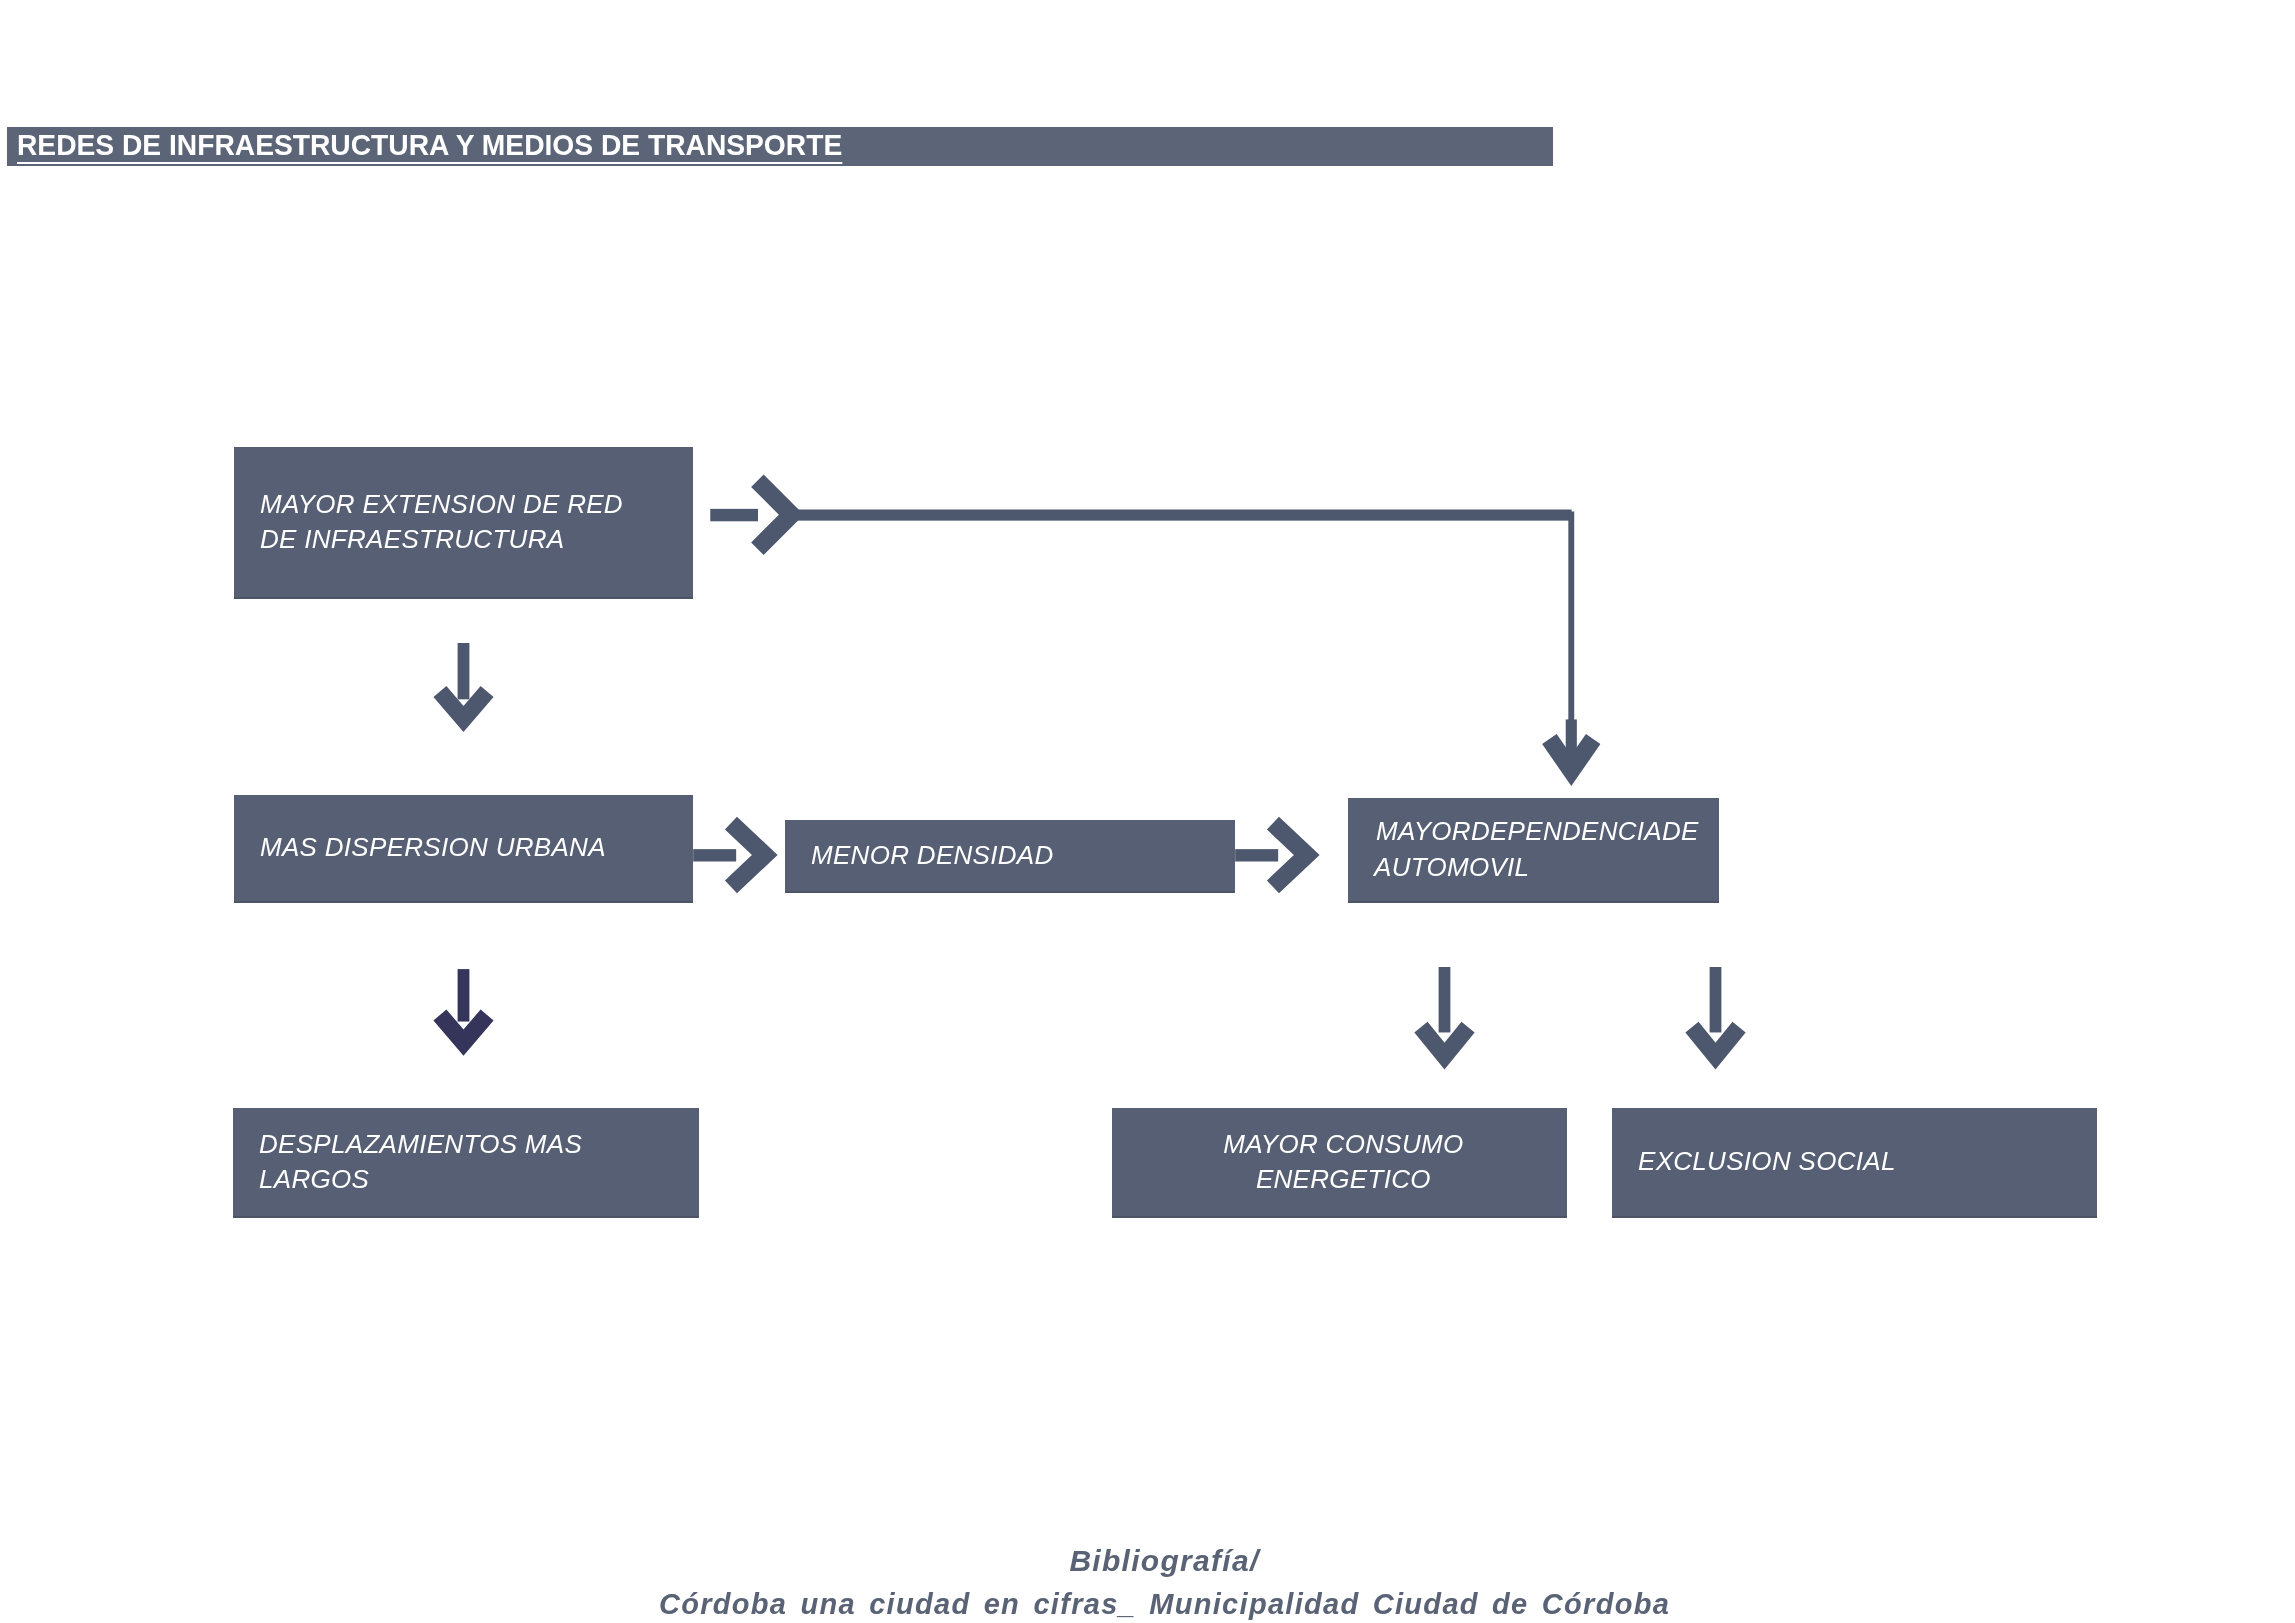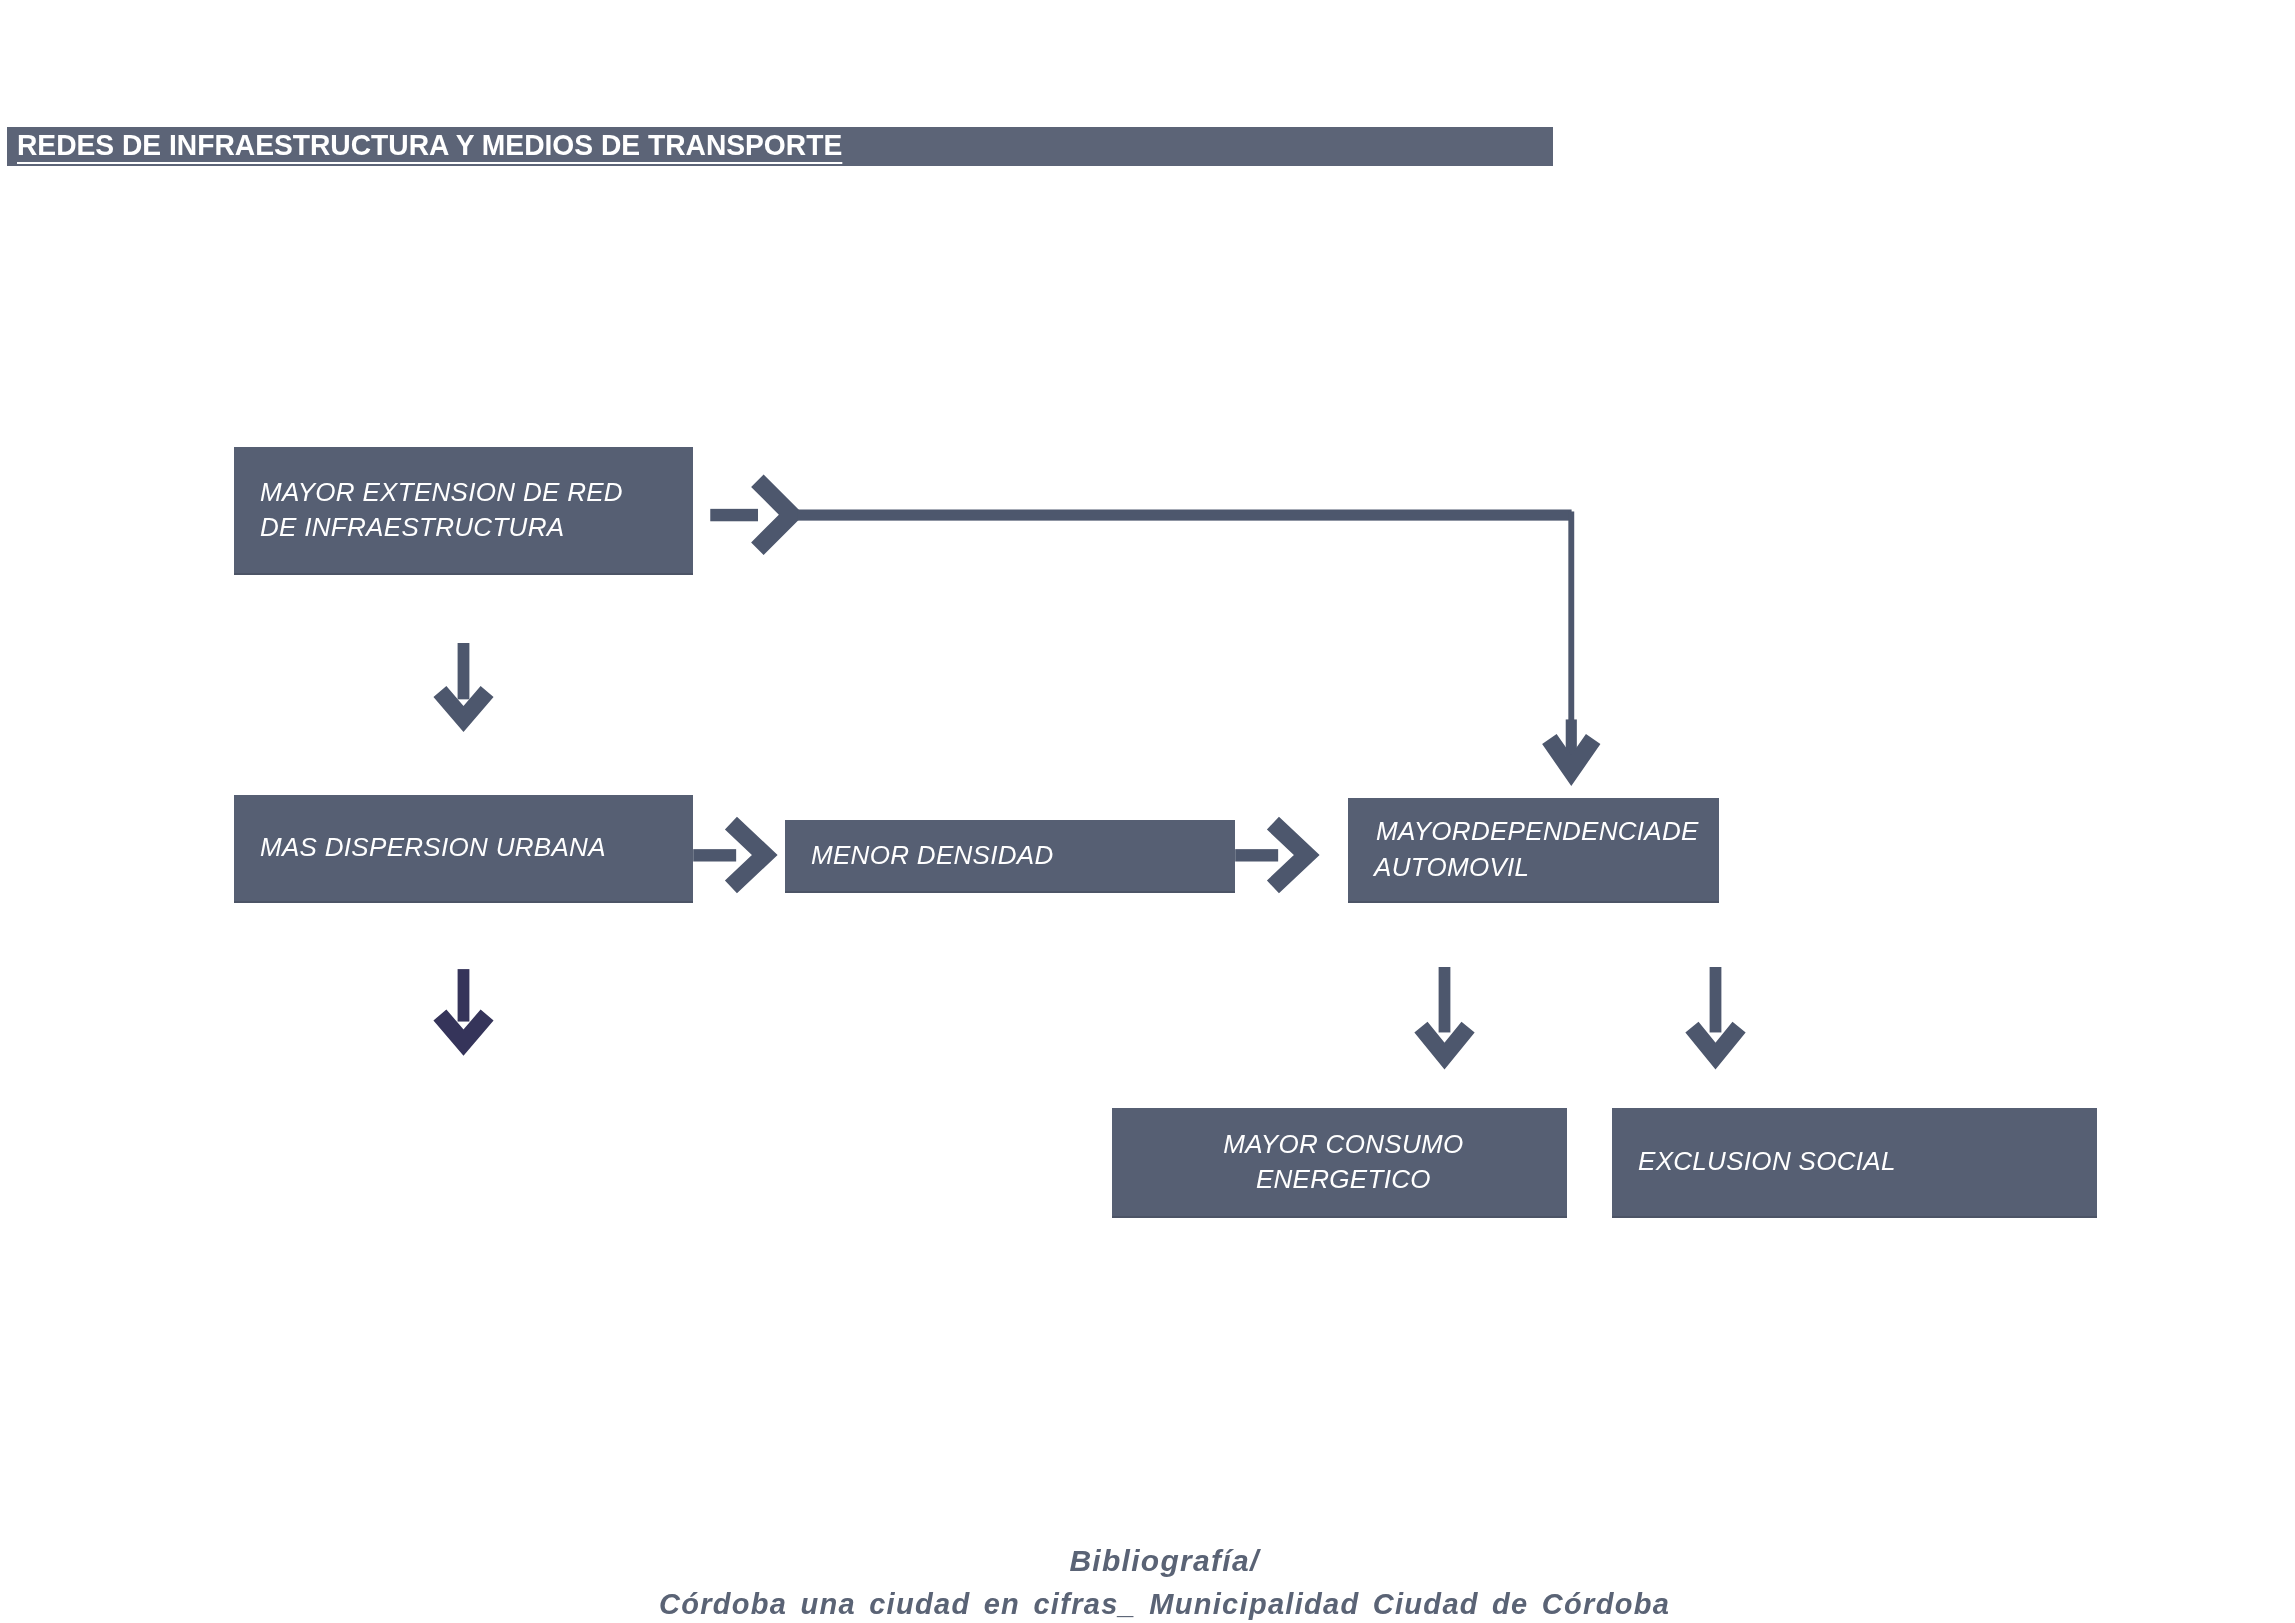--- a/index.html
+++ b/index.html
@@ -44,21 +44,21 @@
     font-size:26px;
     letter-spacing:0.3px;
     line-height:1.36;
     display:flex;flex-direction:column;justify-content:center;
     padding:0 18.3px 0 26px;box-sizing:border-box;
     border-bottom:2.6px solid rgba(40,45,60,0.22);
   }
   .node .row{white-space:nowrap;}
   .node .row-justify{display:flex;justify-content:center;}
 
-  #node-extension     {left:234px; top:427px;  width:459px; height:128px;}
+  #node-extension     {left:234px; top:427px;  width:459px; height:152px;}
   #node-dispersion    {left:234px; top:775px; width:459px; height:108px;}
   #node-densidad      {left:785px;top:800px; width:450px; height:73px;}
   #node-dependencia   {left:1348px;top:778px; width:371px; height:105px;}
   #node-desplazamientos{left:233px;top:1088px; width:466px; height:110px;}
   #node-consumo       {left:1112px;top:1088px; width:455px; height:110px;text-align:center;}
   #node-exclusion     {left:1612px;top:1088px; width:485px; height:110px;}
 
   
   .arrow{position:absolute;color:var(--arrow);}
   .arrow-dark{position:absolute;color:var(--arrow-dark);}
@@ -159,20 +159,24 @@
 
   <div class="node" id="node-dependencia">
     <div class="row row-justify">
       <span>MAYOR</span>
       <span>DEPENDENCIA</span>
       <span>DE</span>
     </div>
     <div class="row">AUTOMOVIL</div>
   </div>
 
+  <div class="node" id="node-desplazamientos">
+    <div class="row">DESPLAZAMIENTOS MAS</div>
+    <div class="row">LARGOS</div>
+  </div>
 
   <div class="node" id="node-consumo">
     <div class="row">MAYOR CONSUMO</div>
     <div class="row">ENERGETICO</div>
   </div>
 
   <div class="node" id="node-exclusion">
     <div class="row">EXCLUSION SOCIAL</div>
   </div>
 

